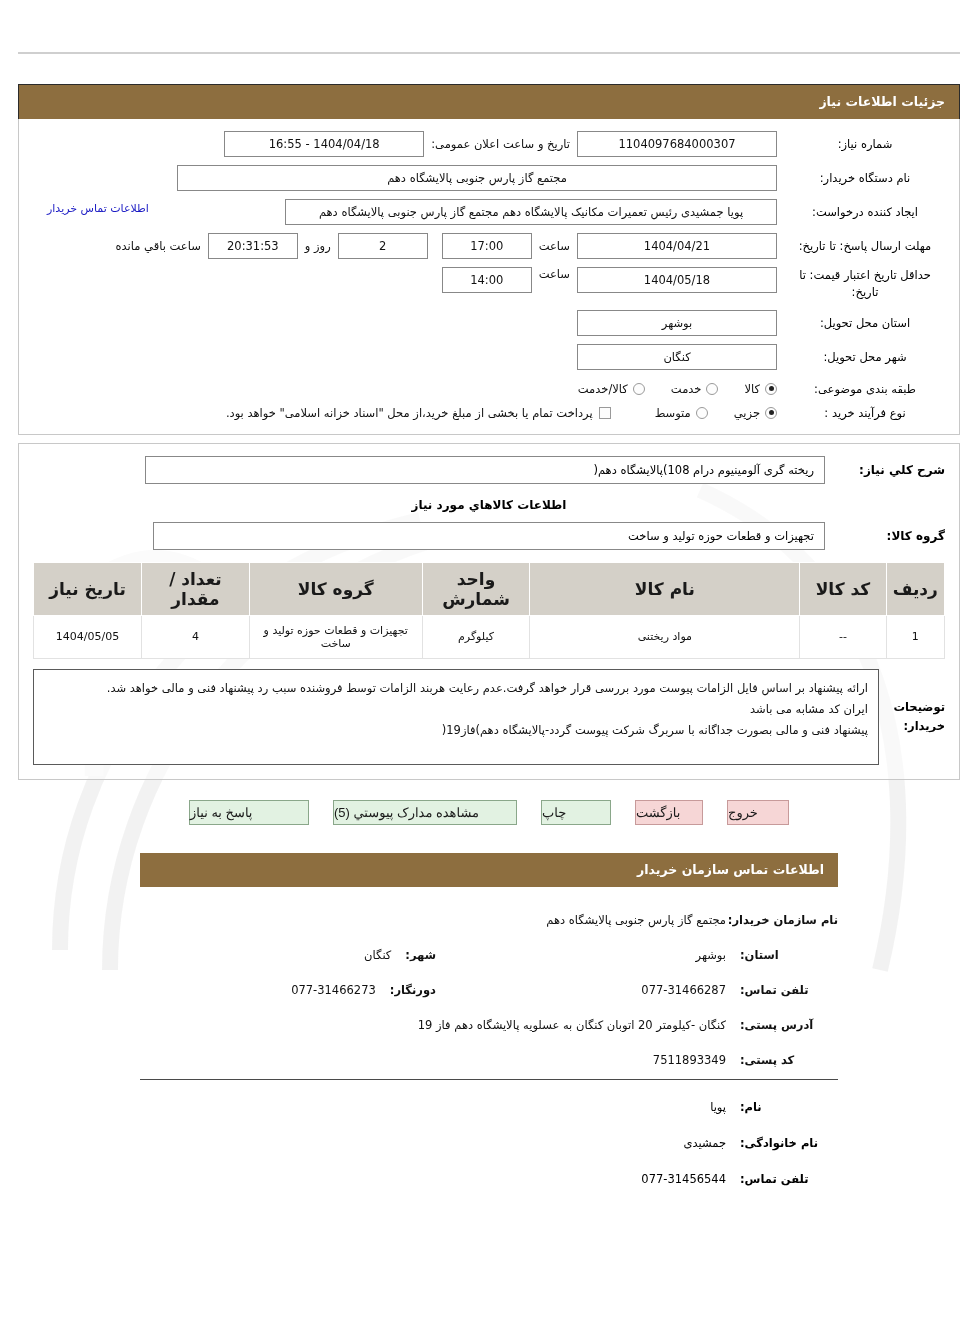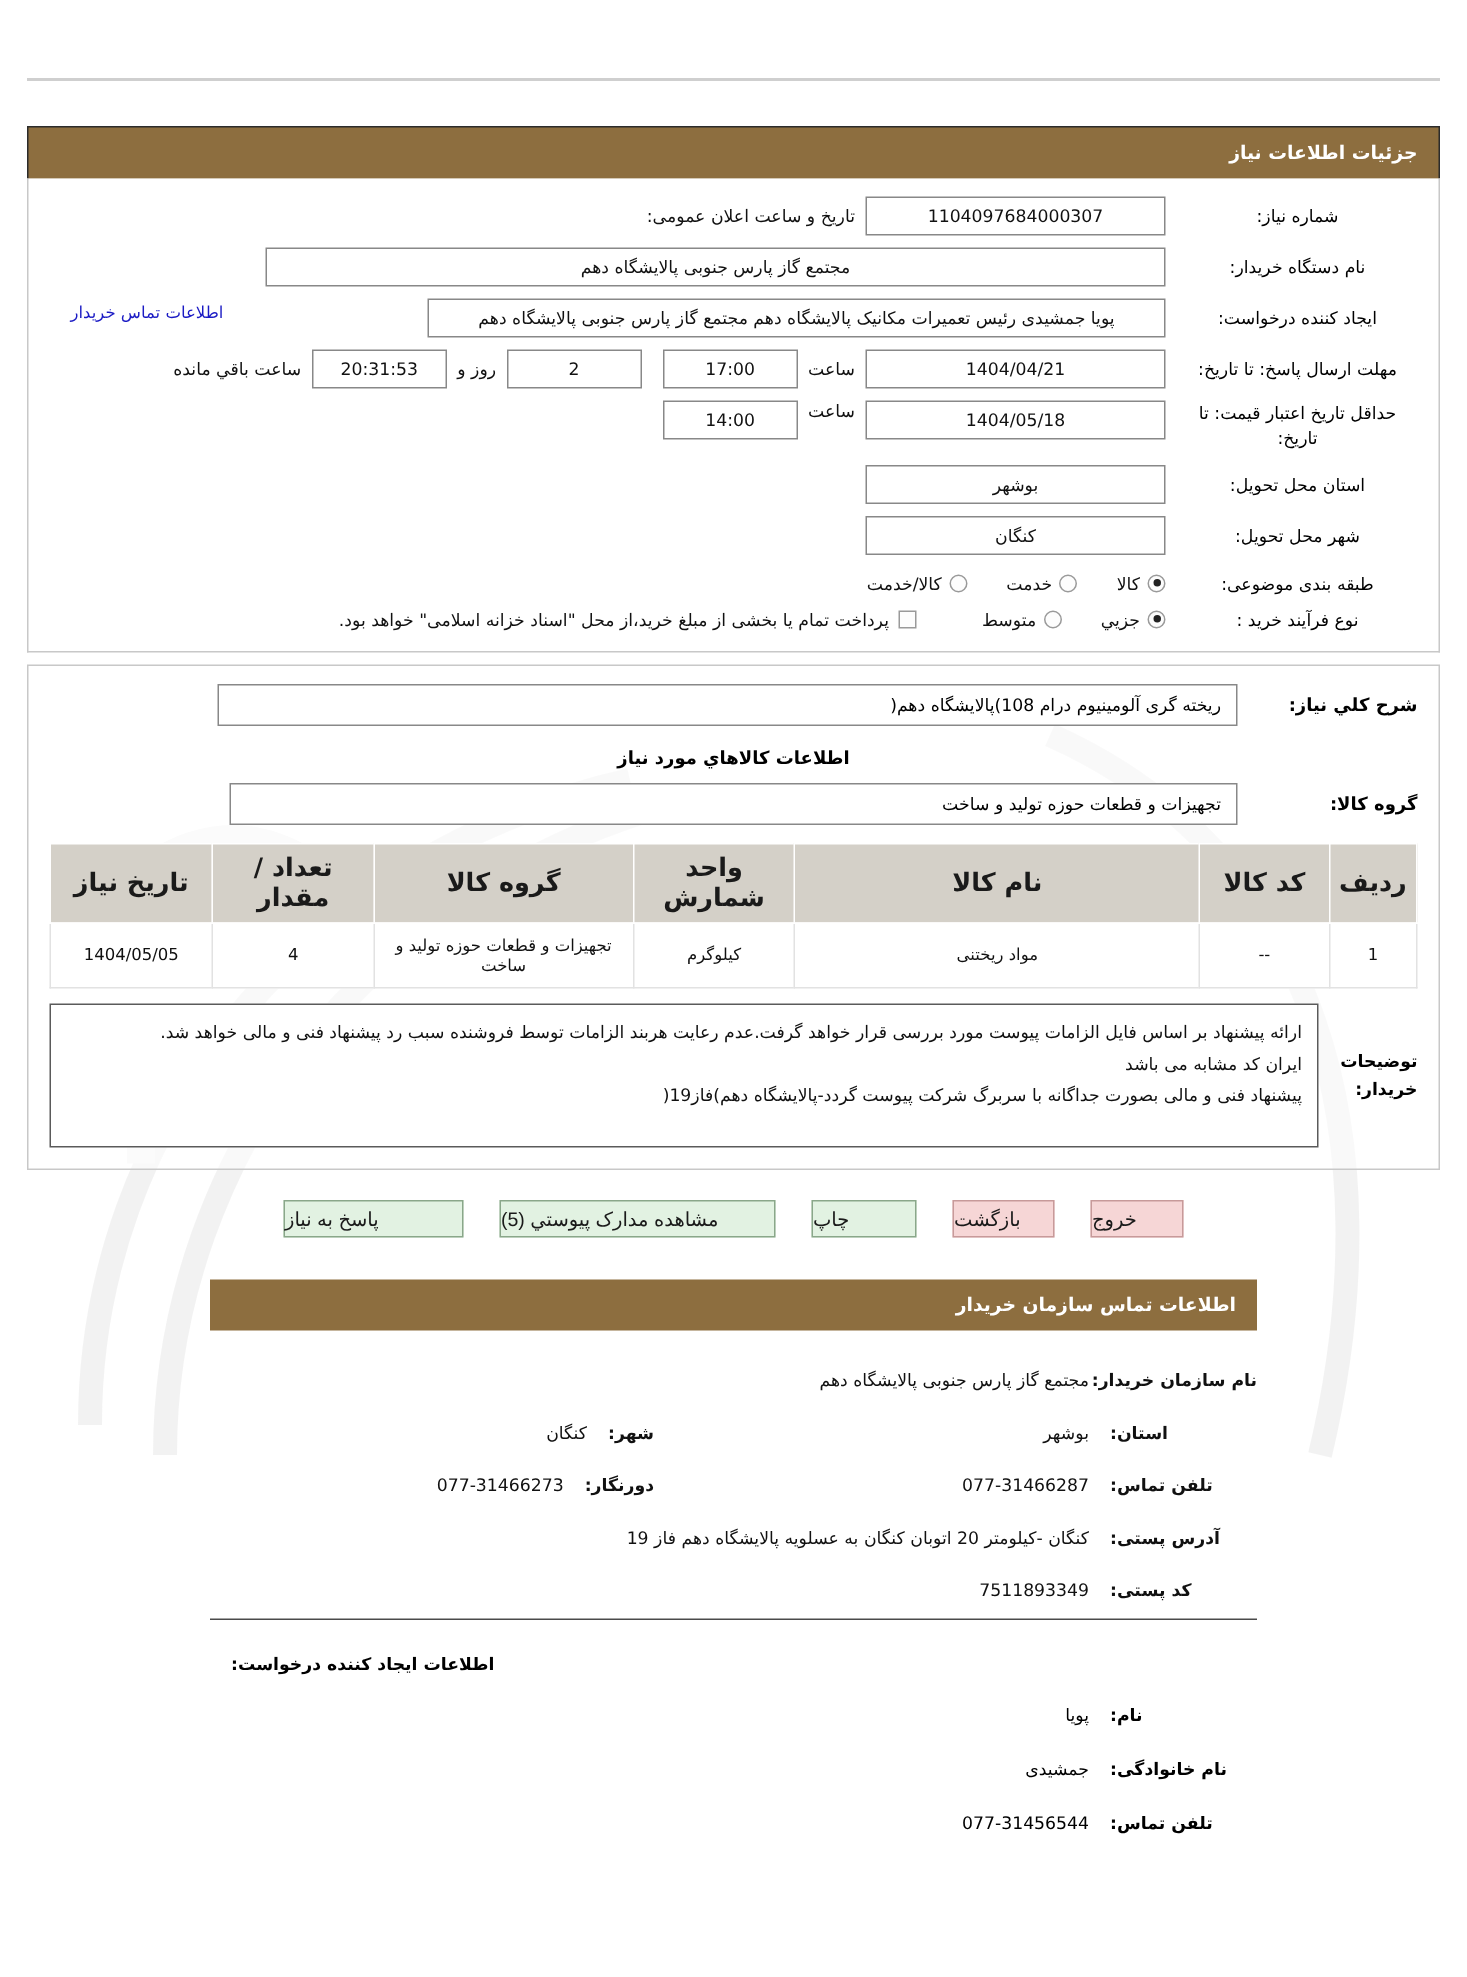--- a/index.html
+++ b/index.html
@@ -325,20 +325,21 @@
   <div class="top-rule"></div>
 
   <div class="bar bar-main">جزئیات اطلاعات نیاز</div>
 
   <div class="panel" style="border-top:none;">
 
     <div class="row">
       <div class="lbl lbl-w">شماره نیاز:</div>
       <div class="fld ctr w-long">1104097684000307</div>
       <div class="inline-lbl">تاریخ و ساعت اعلان عمومی:</div>
+      <div class="fld ctr w-long">1404/04/18 - 16:55</div>
     </div>
 
     <div class="row">
       <div class="lbl lbl-w">نام دستگاه خریدار:</div>
       <div class="fld ctr" style="width:600px;">مجتمع گاز پارس جنوبی پالایشگاه دهم</div>
     </div>
 
     <div class="row creator-wrap">
       <div class="lbl lbl-w">ایجاد کننده درخواست:</div>
       <div class="fld ctr" style="width:492px;">پویا جمشیدی رئیس تعمیرات مکانیک پالایشگاه دهم مجتمع گاز پارس جنوبی پالایشگاه دهم</div>
@@ -502,21 +503,20 @@
 
     <div class="c-row" style="margin-bottom:6px;">
       <div class="c-lbl">کد پستی:</div>
       <div class="c-val pull">7511893349</div>
     </div>
 
   </div>
 
   <div class="divider"></div>
 
-  <div class="req-title">اطلاعات ایجاد کننده درخواست:</div>
 
   <div class="req">
     <div class="r-row">
       <div class="r-lbl">نام:</div>
       <div class="r-val">پویا</div>
     </div>
     <div class="r-row">
       <div class="r-lbl">نام خانوادگی:</div>
       <div class="r-val">جمشیدی</div>
     </div>

